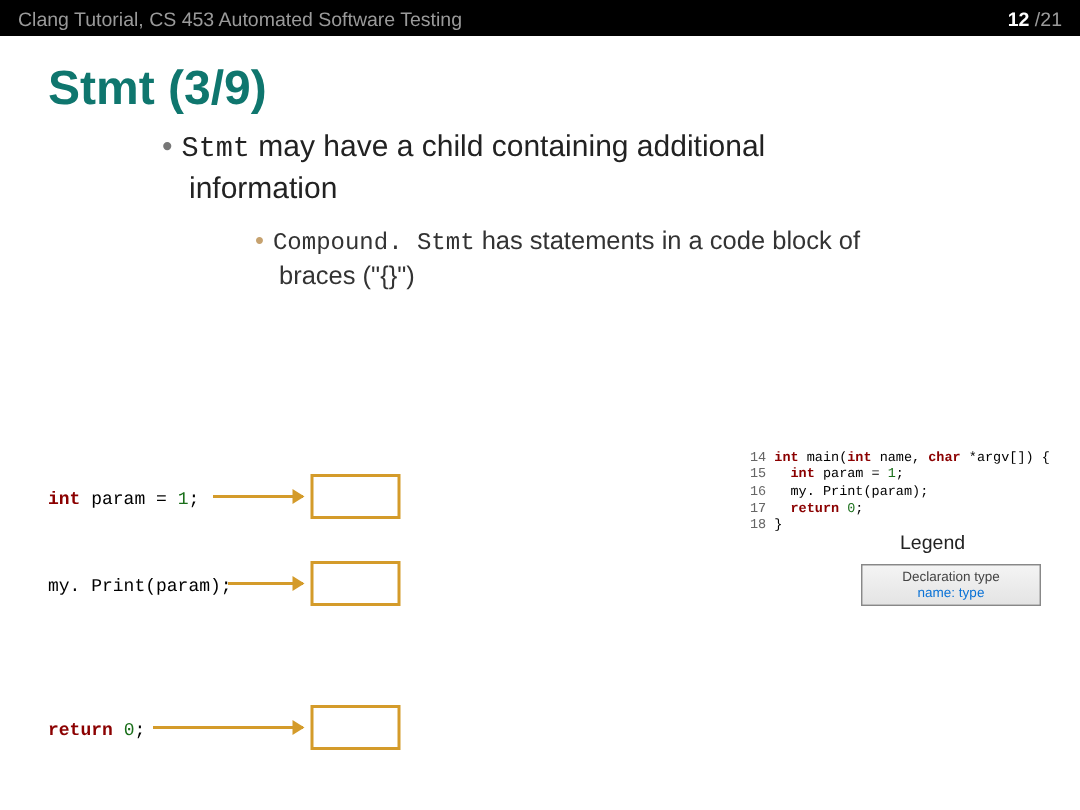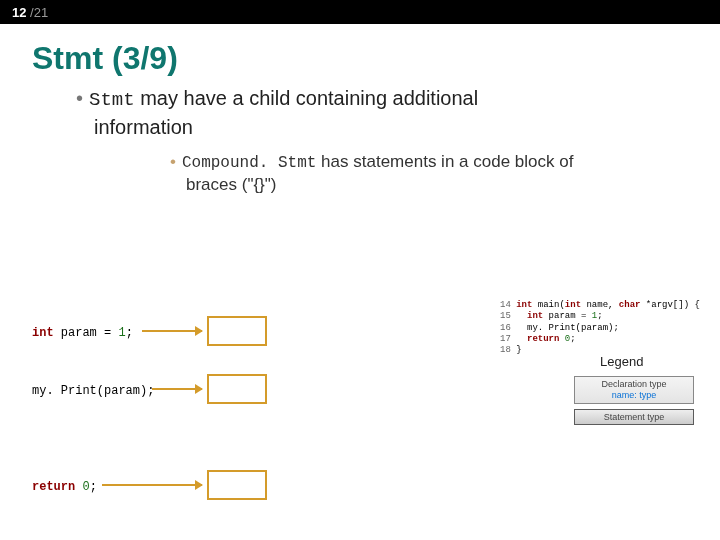--- a/index.html
+++ b/index.html
@@ -27,21 +27,21 @@
   .header-left { color: #9a9a9a; }
   .header-right { color: #fff; font-weight: bold; text-align: right; }
   .header-right .total { color: #9a9a9a; font-weight: normal; }
   .title {
     color: #0f766e;
     font-size: 32px;
     font-weight: bold;
     margin: 16px 0 8px 32px;
   }
   .bullet1 {
-    margin-left: 76px;
+    margin-left: 108px;
     font-size: 20px;
     color: #222;
     line-height: 1.35;
   }
   .bullet1 .dot { color: #777; margin-right: 6px; }
   .bullet1 .mono { font-family: "Courier New", monospace; font-size: 19px; }
   .bullet1 .cont { margin-left: 18px; }
   .bullet2 {
     margin-left: 170px;
     margin-top: 10px;
@@ -122,20 +122,21 @@
     top: -4px;
     border-left: 8px solid #D49B2A;
     border-top: 5px solid transparent;
     border-bottom: 5px solid transparent;
   }
 </style>
 </head>
 <body>
 
 <div class="header">
+  <span class="header-left">Clang Tutorial, CS 453 Automated Software Testing</span>
   <span class="header-right">
     <span>12</span><span class="total"><span> /</span><span>21</span></span>
   </span>
 </div>
 
 <div class="title">Stmt (3/9)</div>
 
 <div class="bullet1">
   <span class="dot">•</span><span class="mono">Stmt</span><span> may have a child containing additional</span>
   <div class="cont">information</div>
@@ -167,16 +168,13 @@
 <span class="ln">16</span><span>   my. Print(param);</span>
 <span class="ln">17</span><span class="kw">   return</span><span> </span><span class="num">0</span><span>;</span>
 <span class="ln">18</span><span> }</span></div>
 
 <div class="legend-title">Legend</div>
 <div class="legend">
   <div class="legend-box lb1">
     <span class="l1">Declaration type</span>
     <span class="l2">name: type</span>
   </div>
-  <div class="legend-box lb2">
-    <span class="l1">Statement type</span>
-  </div>
 </div>
 
 </body></html>

